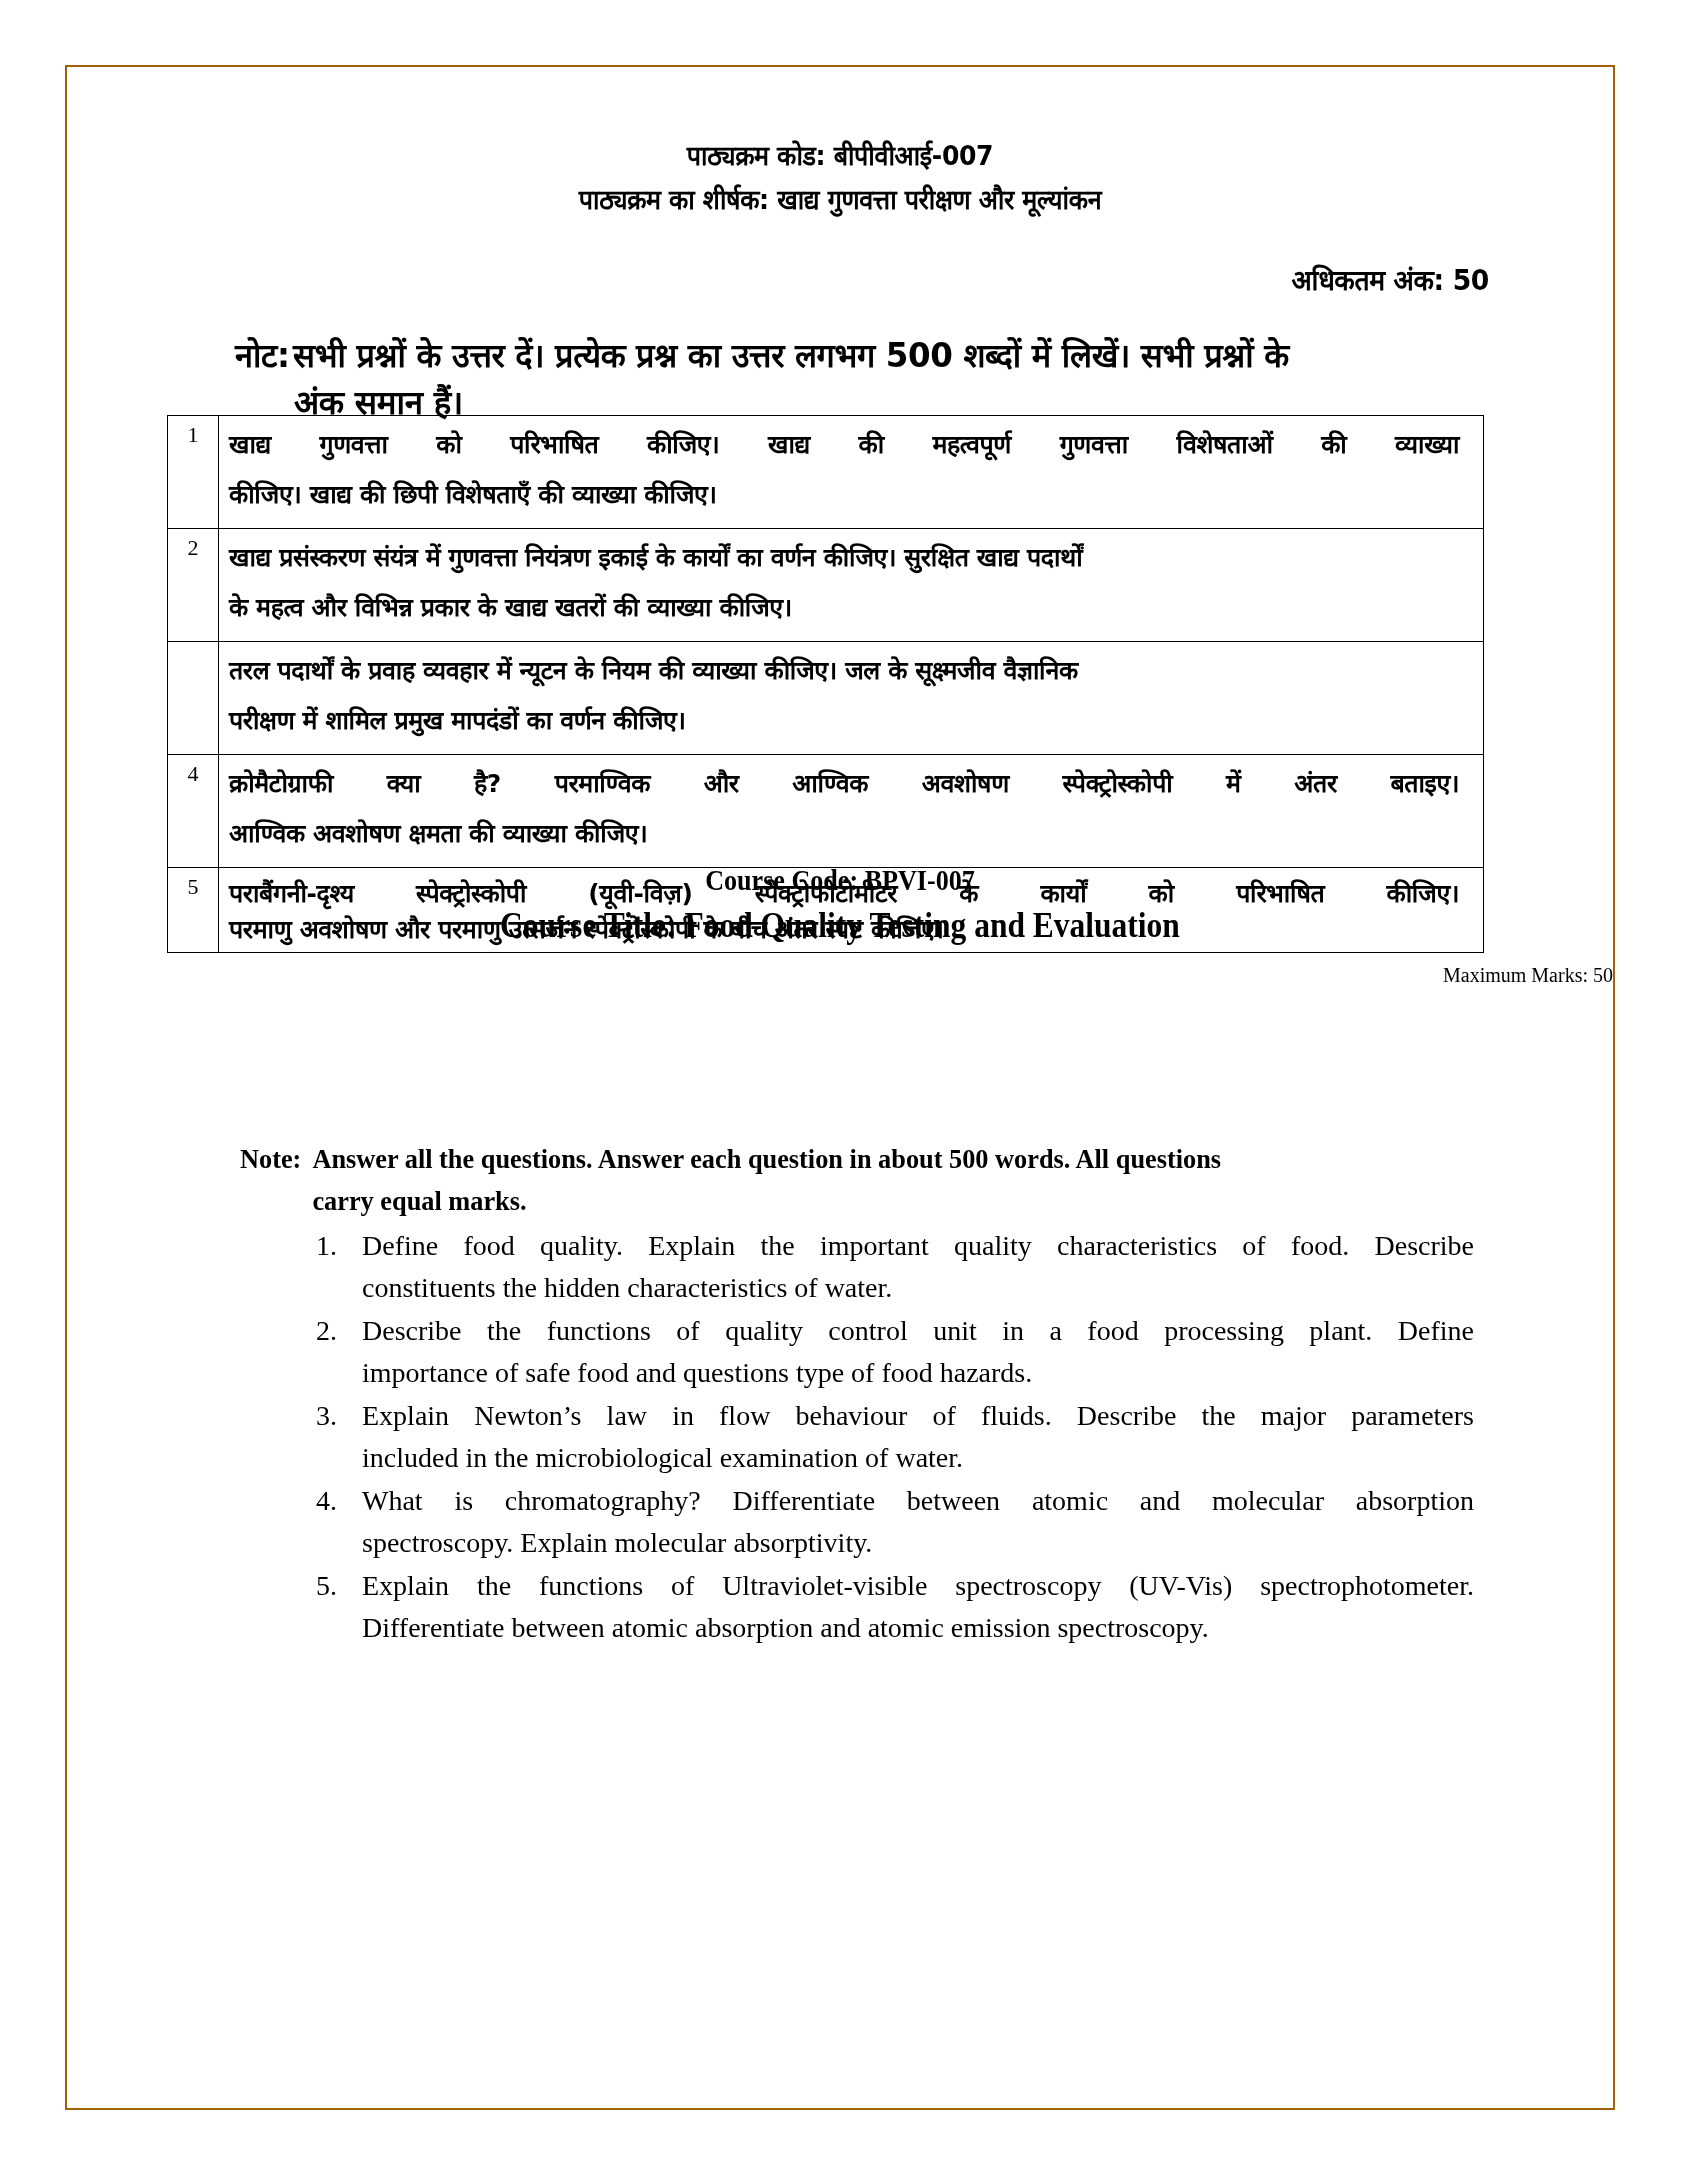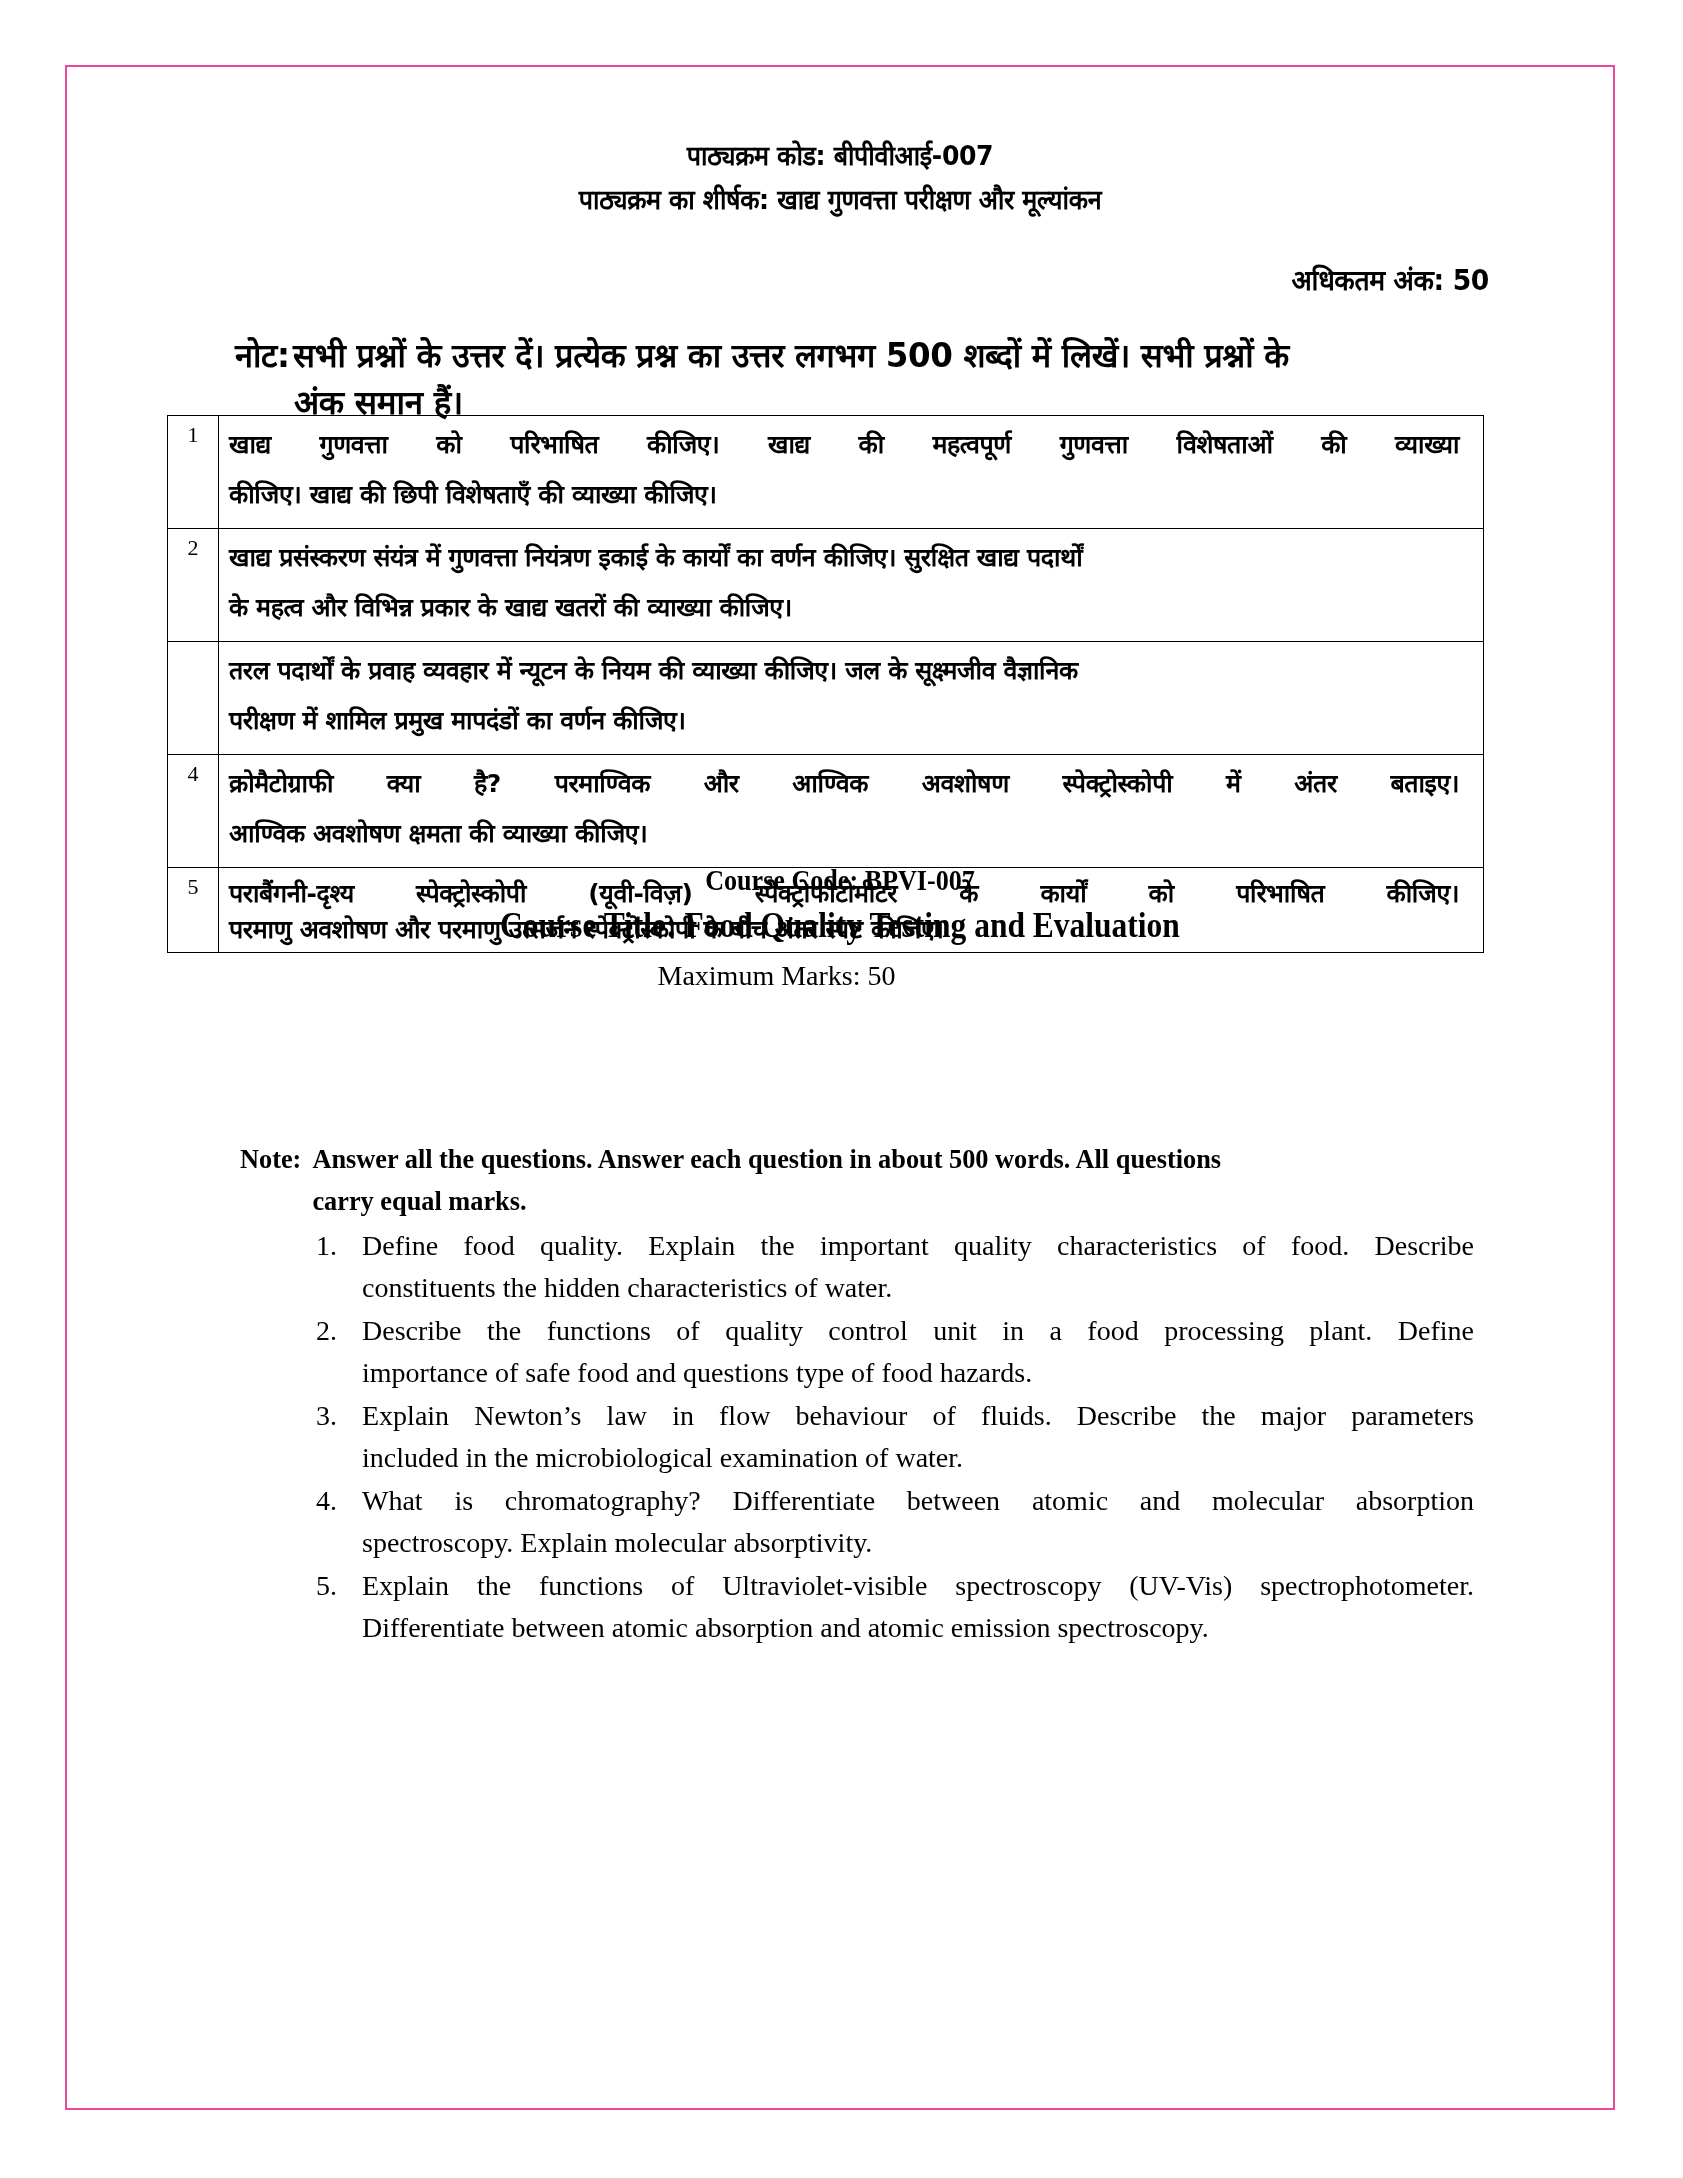--- a/index.html
+++ b/index.html
@@ -16,21 +16,21 @@
     overflow: hidden;
   }
 
   
   #page-frame {
     position: absolute;
     left: 65px;
     top: 65px;
     width: 1550px;
     height: 2045px;
-    border: 2px solid #ec4899;
+    border: 2px solid #a16207;
     box-sizing: border-box;
   }
 
   #page-inner {
     position: absolute;
     left: 0;
     top: 0;
     width: 100%;
     height: 100%;
     box-sizing: border-box;
@@ -158,23 +158,22 @@
     transform: scaleX(0.9);
   }
   #eng-course-title {
     text-align: center;
     font-weight: bold;
     font-size: 35px;
     line-height: 48px;
     transform: scaleX(0.9);
   }
   #eng-max-marks {
-    text-align: center;
-    padding-right: 127px;
-    font-size: 28px;
+    text-align: right;
+    font-size: 20px;
     line-height: 51px;
   }
 
   #eng-note {
     position: absolute;
     left: 173px;
     right: 127px;
     top: 1071px;
     font-size: 28px;
     font-weight: bold;

